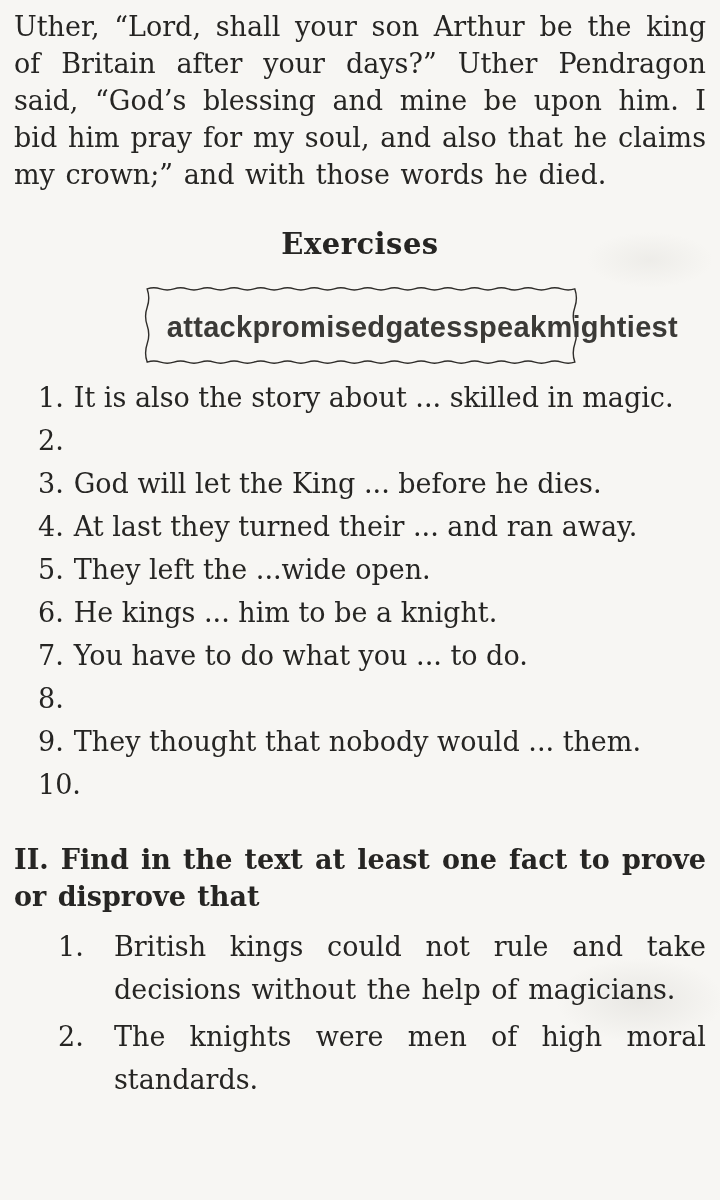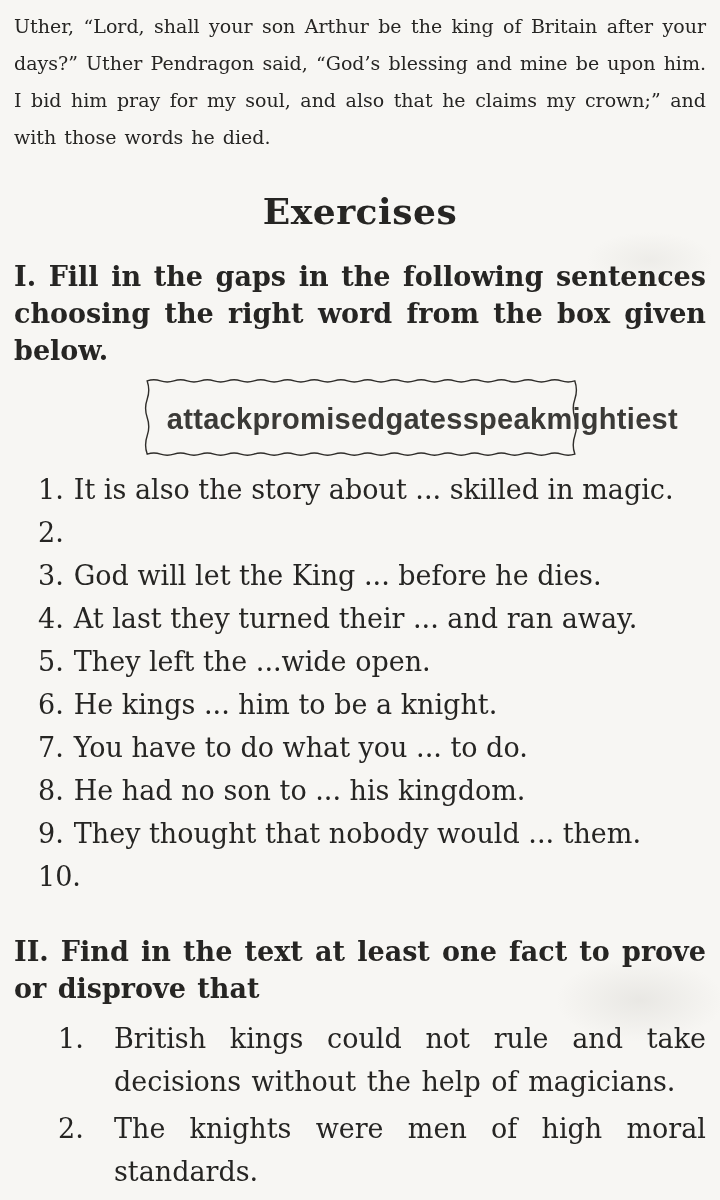--- a/index.html
+++ b/index.html
@@ -12,30 +12,30 @@
       radial-gradient(ellipse 90px 40px at 650px 260px, rgba(200,198,192,0.20), rgba(0,0,0,0) 70%),
       #f7f6f3;
     color: #262523;
     font-family: "DejaVu Serif", serif;
     -webkit-font-smoothing: antialiased;
   }
   .page { padding: 8px 14px 0 14px; }
 
   .story {
     margin: 0;
-    font-size: 19px;
+    font-size: 27px;
     line-height: 37px;
     text-align: justify;
     word-spacing: 2px;
   }
 
   .exercises-title {
     margin: 34px 0 26px 0;
     text-align: center;
-    font-size: 36px;
+    font-size: 29px;
     font-weight: bold;
     letter-spacing: 0.5px;
   }
 
   .task-heading {
     margin: 0;
     font-size: 27px;
     font-weight: bold;
     line-height: 37px;
     text-align: justify;
@@ -79,21 +79,20 @@
 </style>
 </head>
 <body>
 
 <div class="page">
 
   <p class="story">Uther, “Lord, shall your son Arthur be the king of Britain after your days?” Uther Pendragon said, “God’s blessing and mine be upon him. I bid him pray for my soul, and also that he claims my crown;” and with those words he died.</p>
 
   <h1 class="exercises-title">Exercises</h1>
 
-  <p class="task-heading">I. Fill in the gaps in the following sentences choosing the right word from the box given below.</p>
 
   <div class="word-box">
     <svg aria-hidden="true" viewBox="0 0 678 121">
       <path class="wavy-path" d="M 3 3 Q 13.5 -0.5 24 3 T 45 3 T 66 3 T 87 3 T 108 3 T 129 3 T 150 3 T 171 3 T 192 3 T 213 3 T 234 3 T 255 3 T 276 3 T 297 3 T 318 3 T 339 3 T 360 3 T 381 3 T 402 3 T 423 3 T 444 3 T 465 3 T 486 3 T 507 3 T 528 3 T 549 3 T 570 3 T 591 3 T 612 3 T 633 3 T 654 3 T 675 3 Q 680 17.375 675 31.75 T 675 60.5 T 675 89.25 T 675 118 Q 664.5 121.5 654 118 T 633 118 T 612 118 T 591 118 T 570 118 T 549 118 T 528 118 T 507 118 T 486 118 T 465 118 T 444 118 T 423 118 T 402 118 T 381 118 T 360 118 T 339 118 T 318 118 T 297 118 T 276 118 T 255 118 T 234 118 T 213 118 T 192 118 T 171 118 T 150 118 T 129 118 T 108 118 T 87 118 T 66 118 T 45 118 T 24 118 T 3 118 Q -2 103.625 3 89.25 T 3 60.5 T 3 31.75 T 3 3 Z"></path>
     </svg>
     <div class="word-row row1">
       <span>attack</span>
       <span>promised</span>
       <span>gates</span>
       <span>speak</span>
@@ -124,21 +123,20 @@
     <div class="li">
       <span class="num">6.</span>
       <span class="txt">He kings ... him to be a knight.</span>
     </div>
     <div class="li">
       <span class="num">7.</span>
       <span class="txt">You have to do what you ... to do.</span>
     </div>
     <div class="li">
       <span class="num">8.</span>
-      <span class="txt">He had no son to ... his kingdom.</span>
     </div>
     <div class="li">
       <span class="num">9.</span>
       <span class="txt">They thought that nobody would ... them.</span>
     </div>
     <div class="li">
       <span class="num">10.</span>
     </div>
   </div>
 

